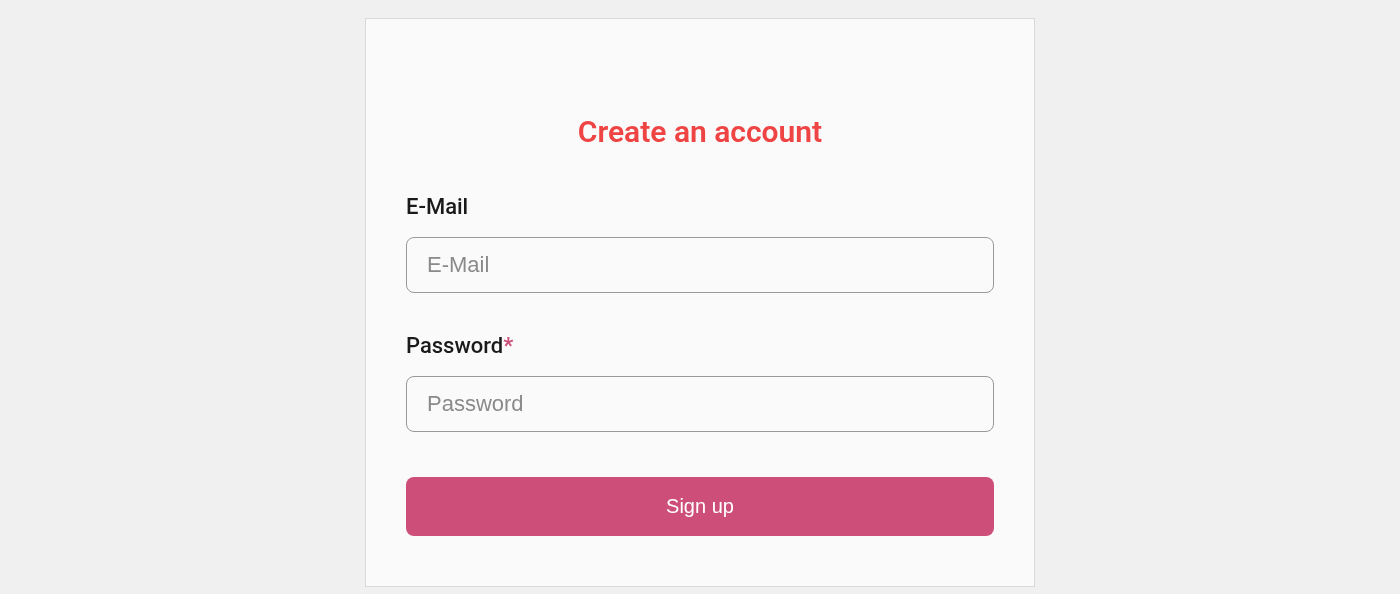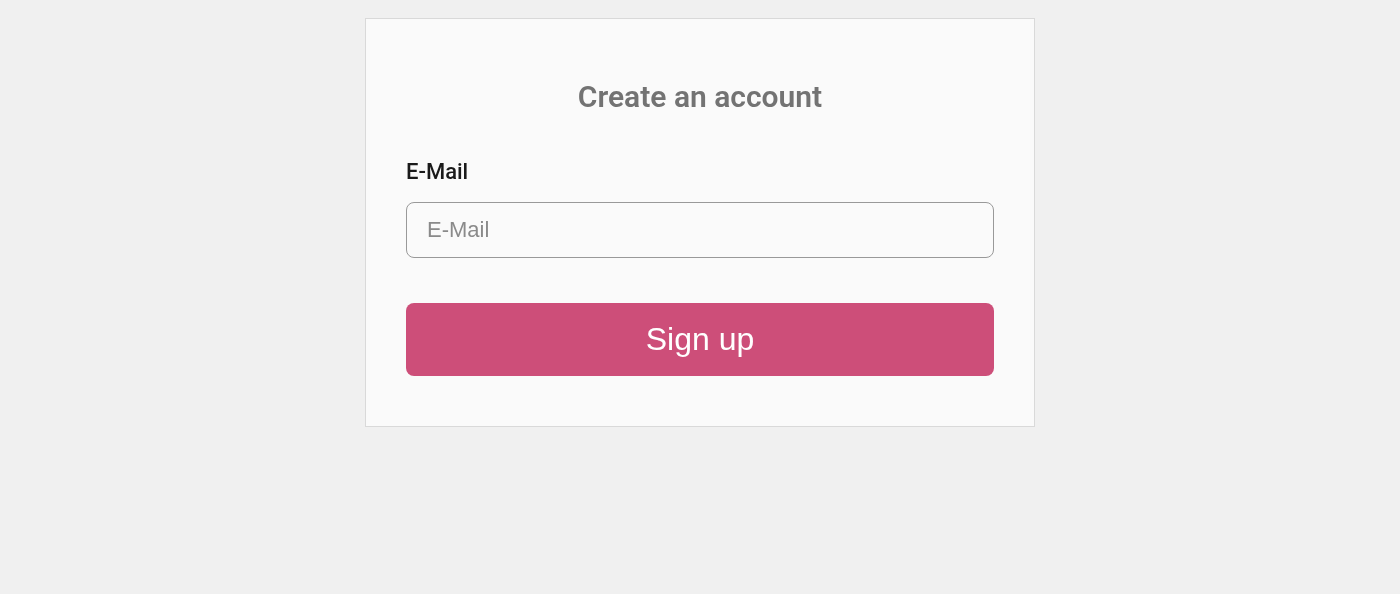--- a/index.html
+++ b/index.html
@@ -19,22 +19,23 @@
     .card {
       background-color: #fafafa;
       border: 1px solid #d9d9d9;
       width: 670px;
       padding: 60px 40px 50px 40px;
     }
     .title {
       text-align: center;
       font-size: 30px;
       font-weight: 600;
-      color: #737373;
+      color: #ef4444;
       margin-bottom: 45px;
+      margin-top: 35px;
     }
     .form-group {
       margin-bottom: 30px;
       margin-top: 40px;
     }
     .label {
       font-size: 22px;
       font-weight: 500;
       color: #1a1a1a;
       display: block;
@@ -53,36 +54,42 @@
       background-color: #fafafa;
       color: #333;
       outline: none;
     }
     .input::placeholder {
       color: #8a8a8a;
     }
     .submit-btn {
       width: 100%;
       padding: 18px;
-      font-size: 32px;
+      font-size: 20px;
       font-weight: 500;
       color: #ffffff;
       background-color: #cd4e79;
       border: none;
       border-radius: 8px;
       cursor: pointer;
       margin-top: 15px;
     }
   </style>
 </head>
 <body>
 
 <div class="card">
   <h1 class="title">Create an account</h1>
 
   <div class="form-group">
     <label class="label">E-Mail</label>
     <input type="text" class="input" placeholder="E-Mail" style="">
   </div>
 
+  <div class="form-group">
+    <label class="label">
+      <span>Password</span><span class="required">*</span>
+    </label>
+    <input type="password" class="input" placeholder="Password" style="">
+  </div>
 
   <button class="submit-btn">Sign up</button>
 </div>
 
 </body></html>

